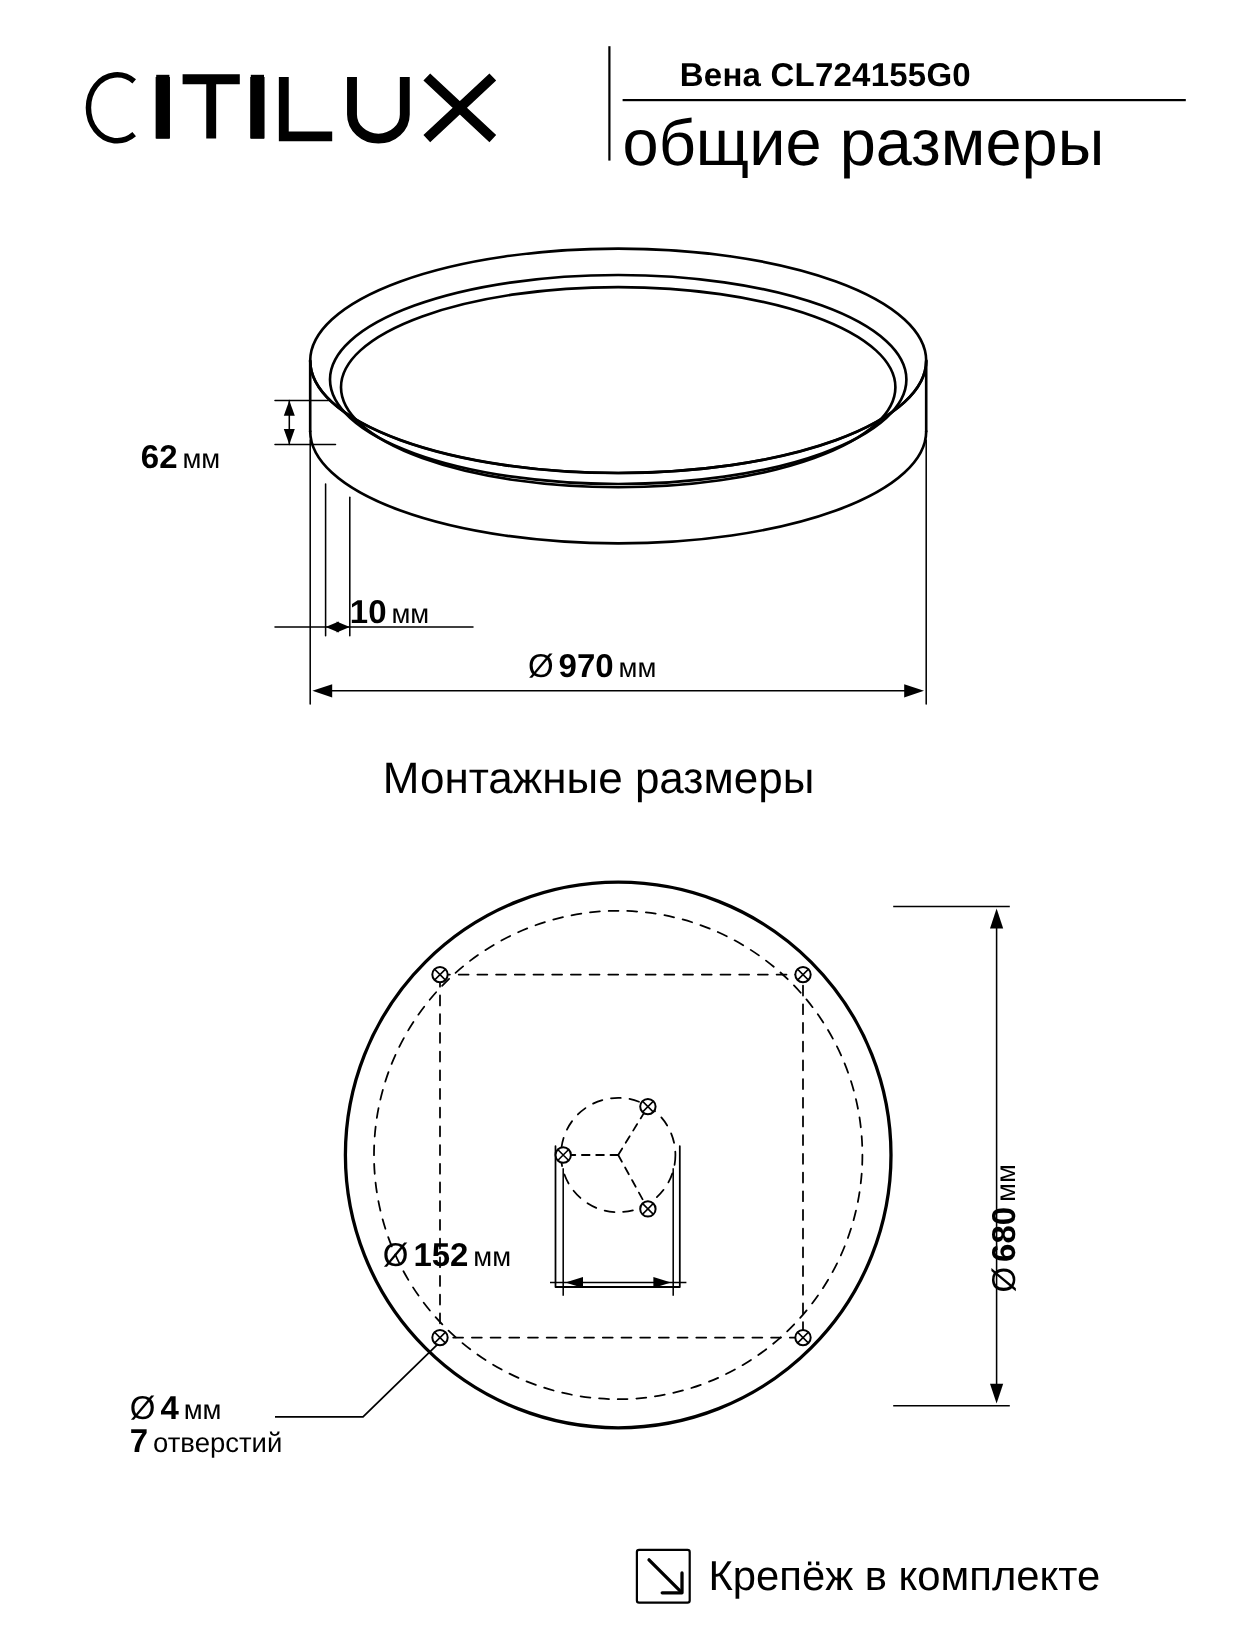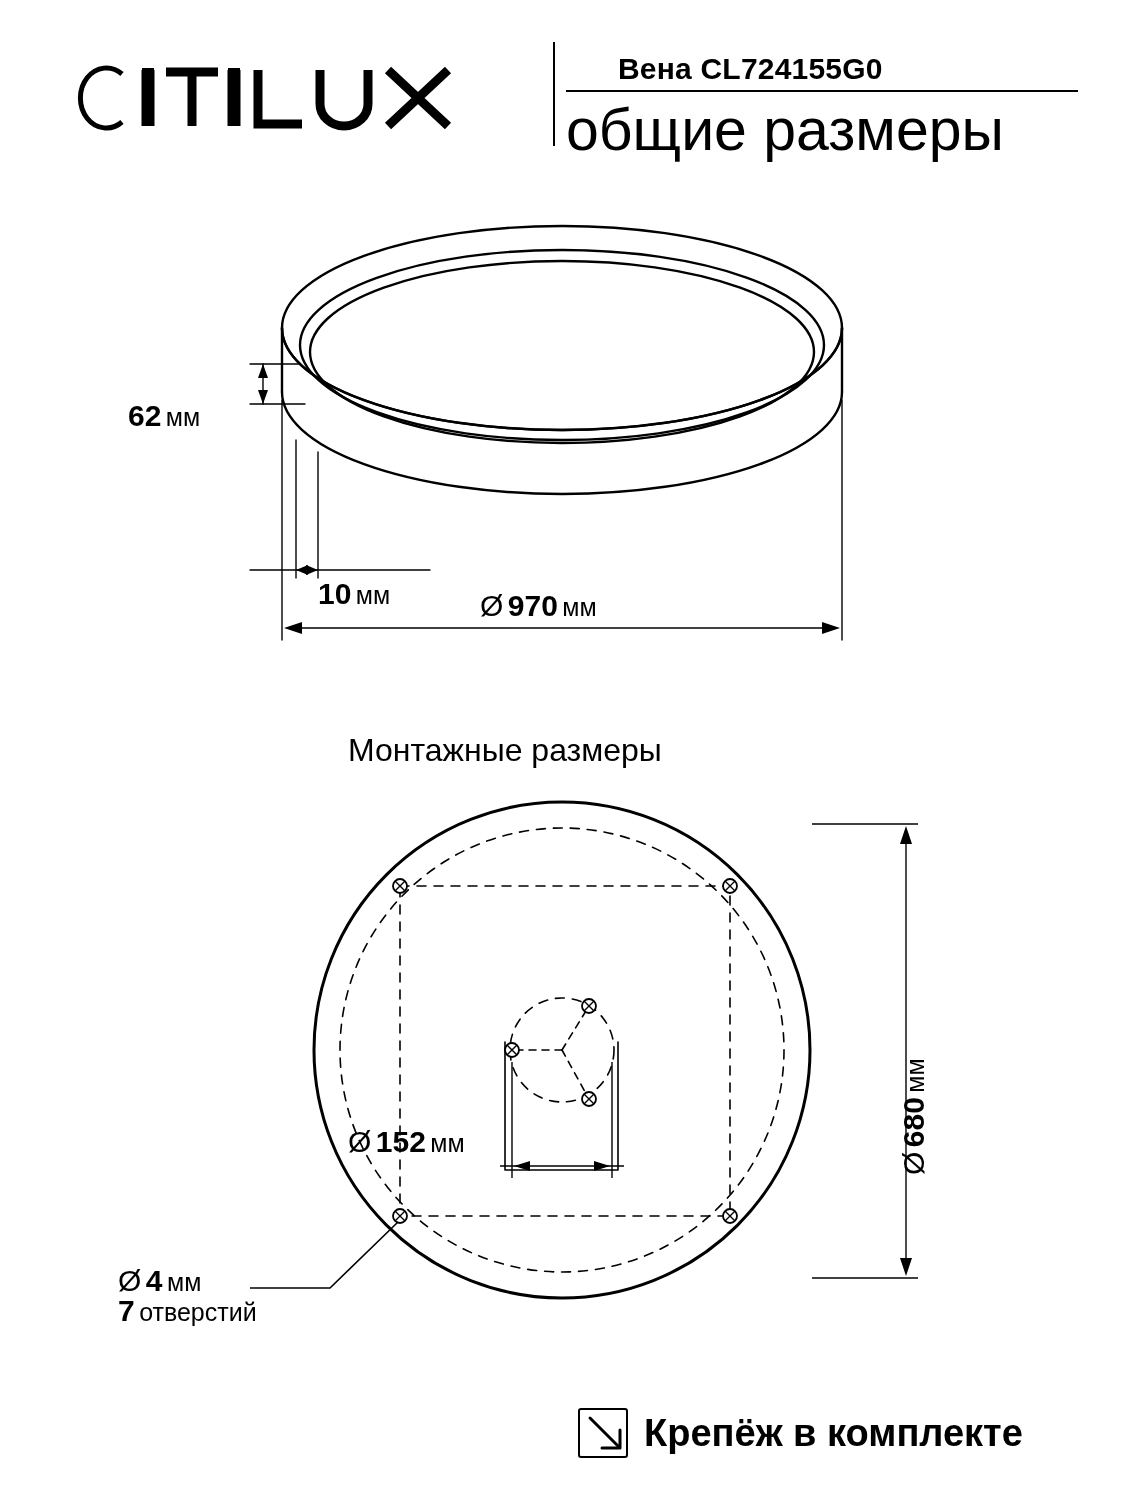--- a/index.html
+++ b/index.html
@@ -90,25 +90,25 @@
   .lbl .small {
     font-size: 25px;
     font-weight: normal;
   }
   .lbl .dia {
     font-size: 30px;
     font-weight: normal;
   }
 
   #label-62 { left: 128px; top: 355px; margin-top: 44px; }
-  #label-10 { left: 318px; top: 540px; margin-top: 37px; }
+  #label-10 { left: 318px; top: 540px; }
   #label-780 { left: 480px; top: 589px; }
   #label-mount-title {
-    left: 348px; top: 732px;
-    font-size: 32px;
+    left: 348px; top: 686px;
+    font-size: 40px;
   }
   #label-152 { left: 348px; top: 1125px; }
   #label-4mm { left: 118px; top: 1240px; margin-top: 24px; }
   #label-holes { left: 118px; top: 1294px; }
 
   #label-680 {
     left: 855px;
     top: 985px;
     width: 50px;
     height: 200px;
@@ -133,21 +133,21 @@
   }
   .footer-note .kit-icon {
     width: 46px;
     height: 46px;
     border: 2.5px solid #000;
     border-radius: 3px;
     position: relative;
   }
   .footer-note .kit-text {
     font-size: 38px;
-    font-weight: bold;
+    font-weight: normal;
     white-space: nowrap;
   }
 </style>
 </head>
 <body>
 
 <div class="header">
 
   <div class="brand">
     <svg viewBox="0 0 470 96" width="470" height="96" aria-label="CITILUX">

